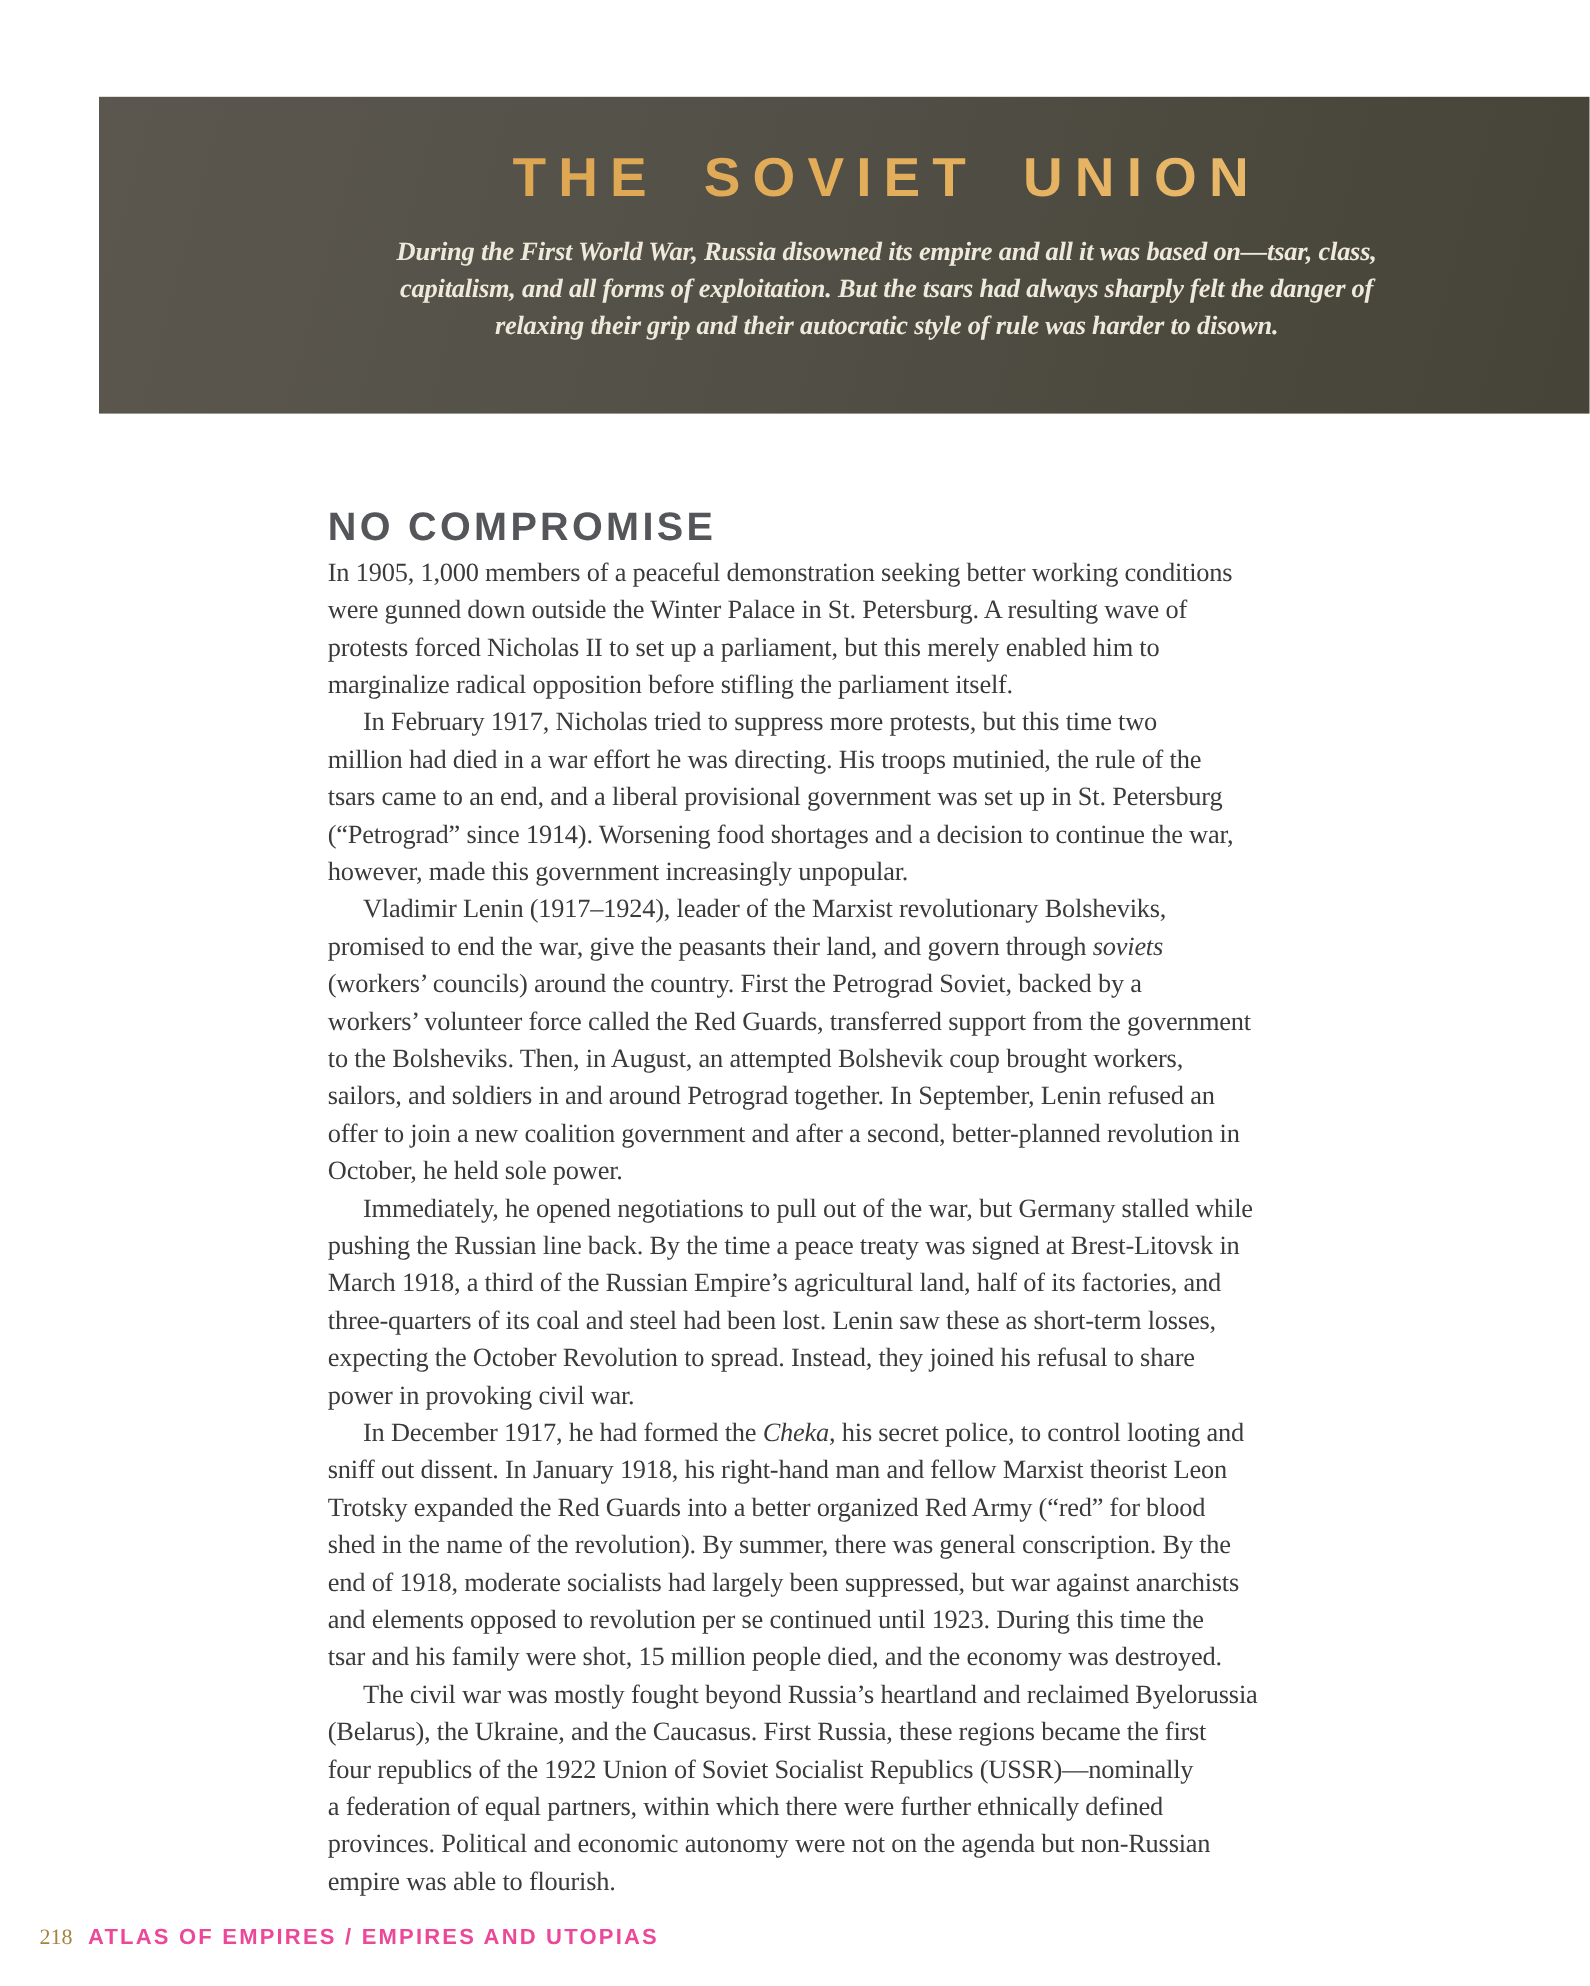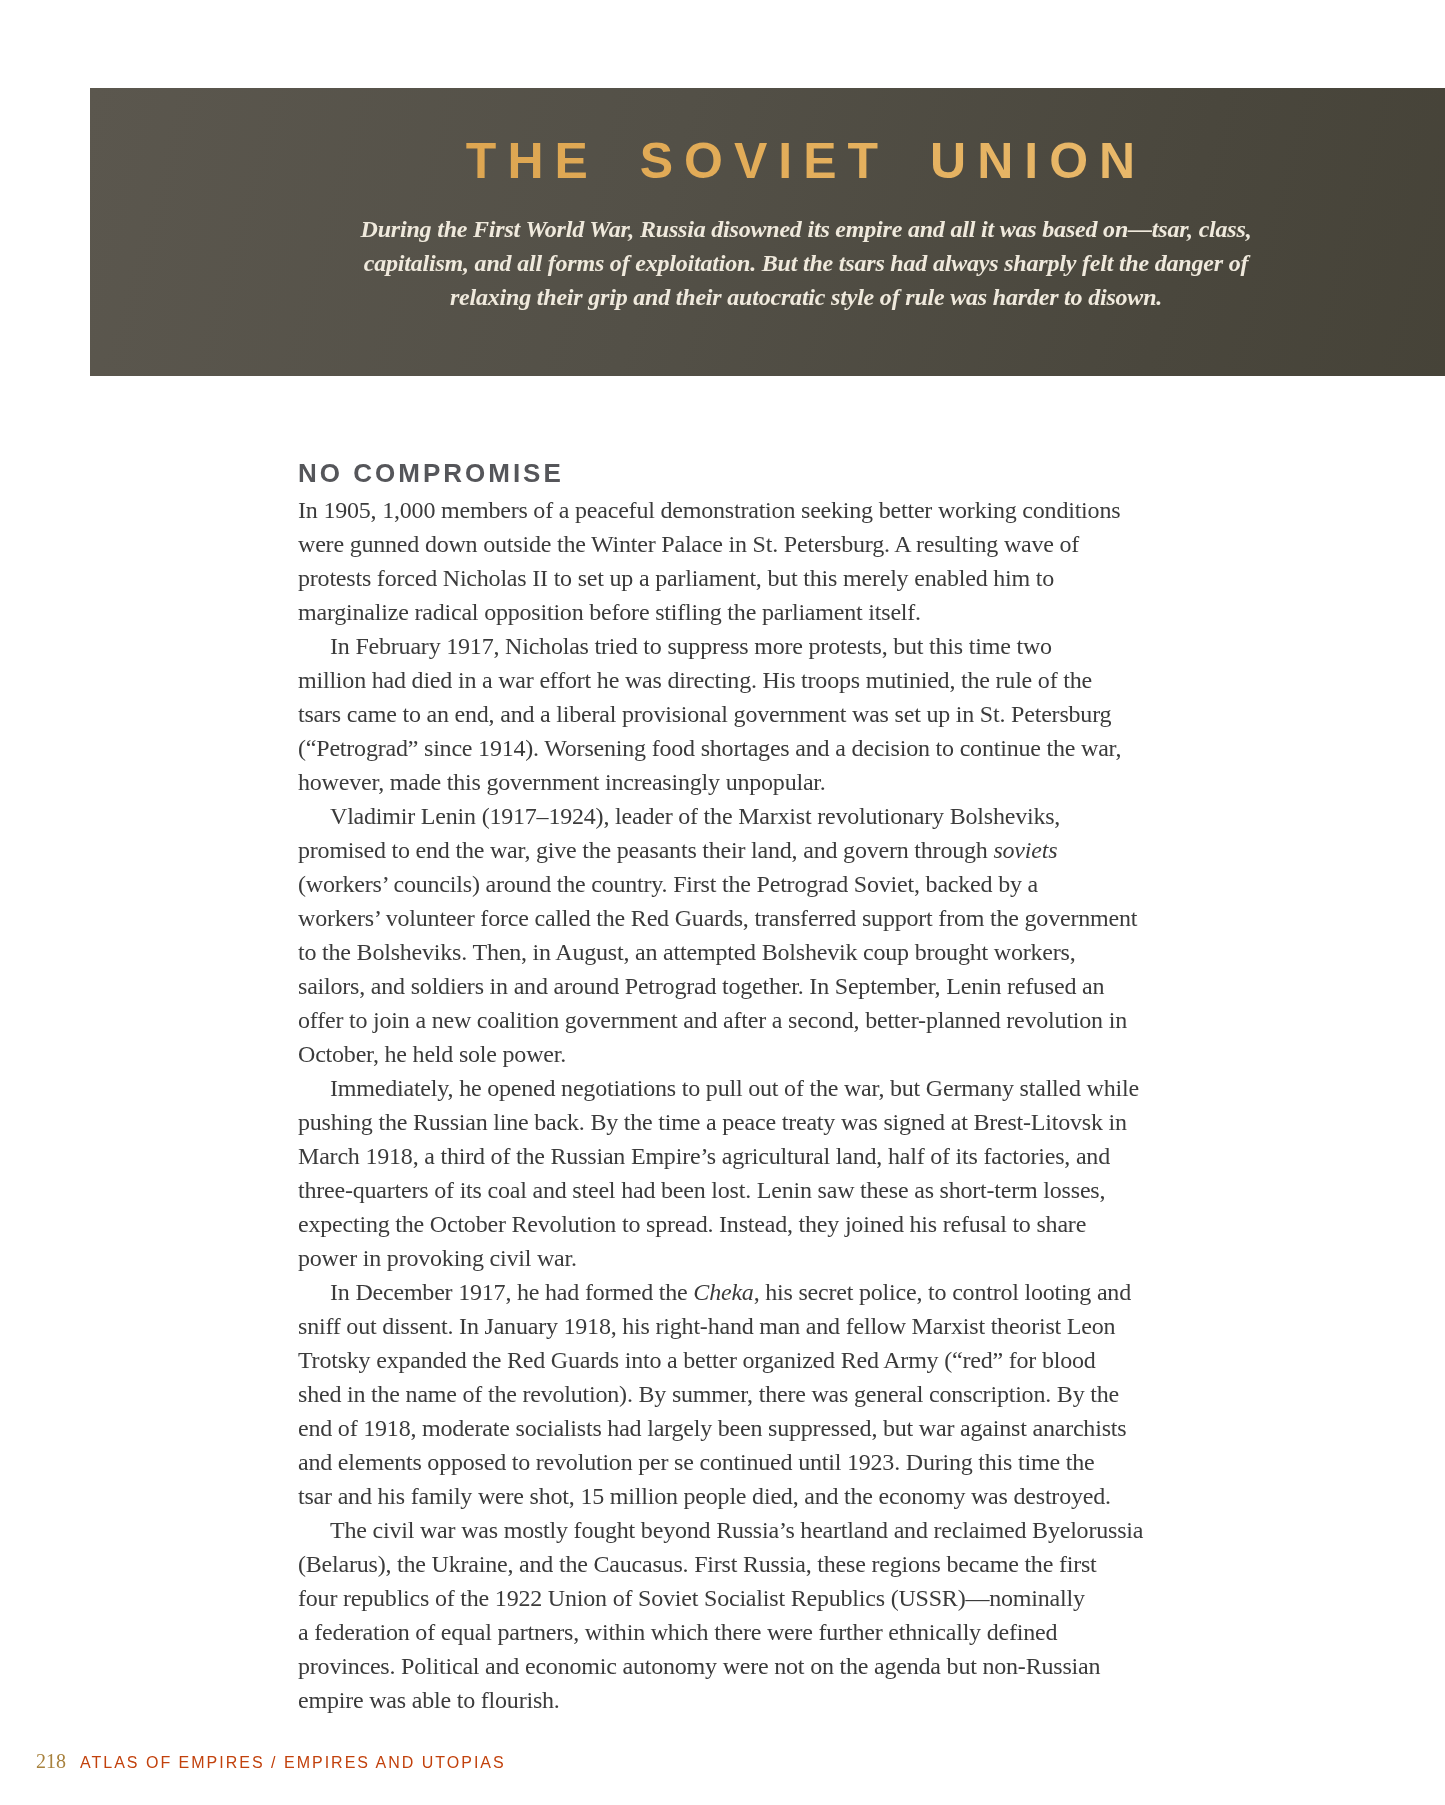--- a/index.html
+++ b/index.html
@@ -46,21 +46,21 @@
   }
   .intro .iline{white-space:nowrap;}
 
   
   .article{
     position:absolute;left:298px;top:458px;width:1020px;
   }
   .section-heading{
     font-family:"Liberation Sans", sans-serif;
     font-weight:bold;
-    font-size:26px;
+    font-size:36px;
     letter-spacing:3px;
     color:#55565a;
     margin:0 0 4px 0;
     white-space:nowrap;
   }
   .body-text{
     font-size:24px;
     line-height:34px;
     color:#3b3b3b;
     letter-spacing:-0.2px;
@@ -76,24 +76,24 @@
     display:flex;align-items:baseline;gap:14px;
     white-space:nowrap;
   }
   .page-number{
     font-family:"Liberation Serif", serif;
     font-size:20px;
     color:#a8823e;
   }
   .book-title{
     font-family:"Liberation Sans", sans-serif;
-    font-weight:normal;
-    font-size:16px;
+    font-weight:bold;
+    font-size:20px;
     letter-spacing:2px;
-    color:#c2410c;
+    color:#ec4899;
   }
 </style>
 </head>
 <body>
 
 <div class="banner">
   <div class="banner-title">THE SOVIET UNION</div>
   <div class="intro">
     <div class="iline">During the First World War, Russia disowned its empire and all it was based on—tsar, class,</div>
     <div class="iline">capitalism, and all forms of exploitation. But the tsars had always sharply felt the danger of</div>

